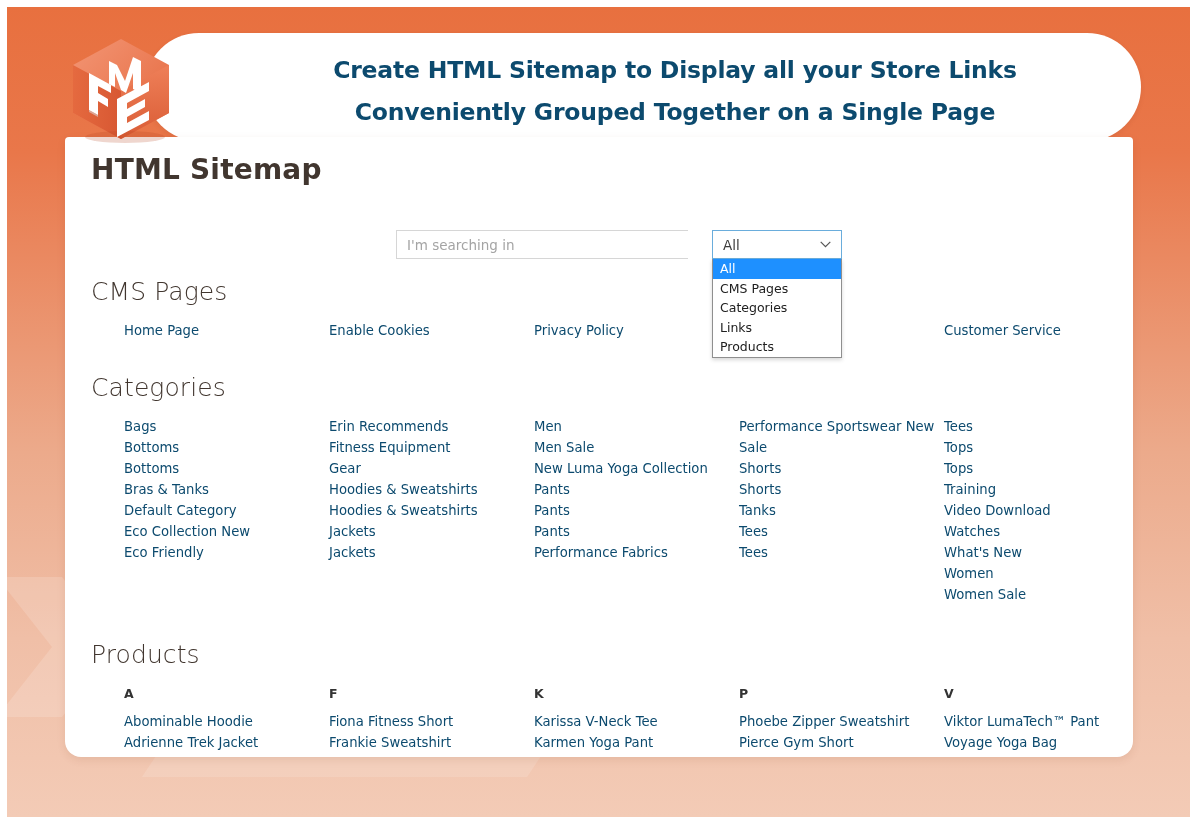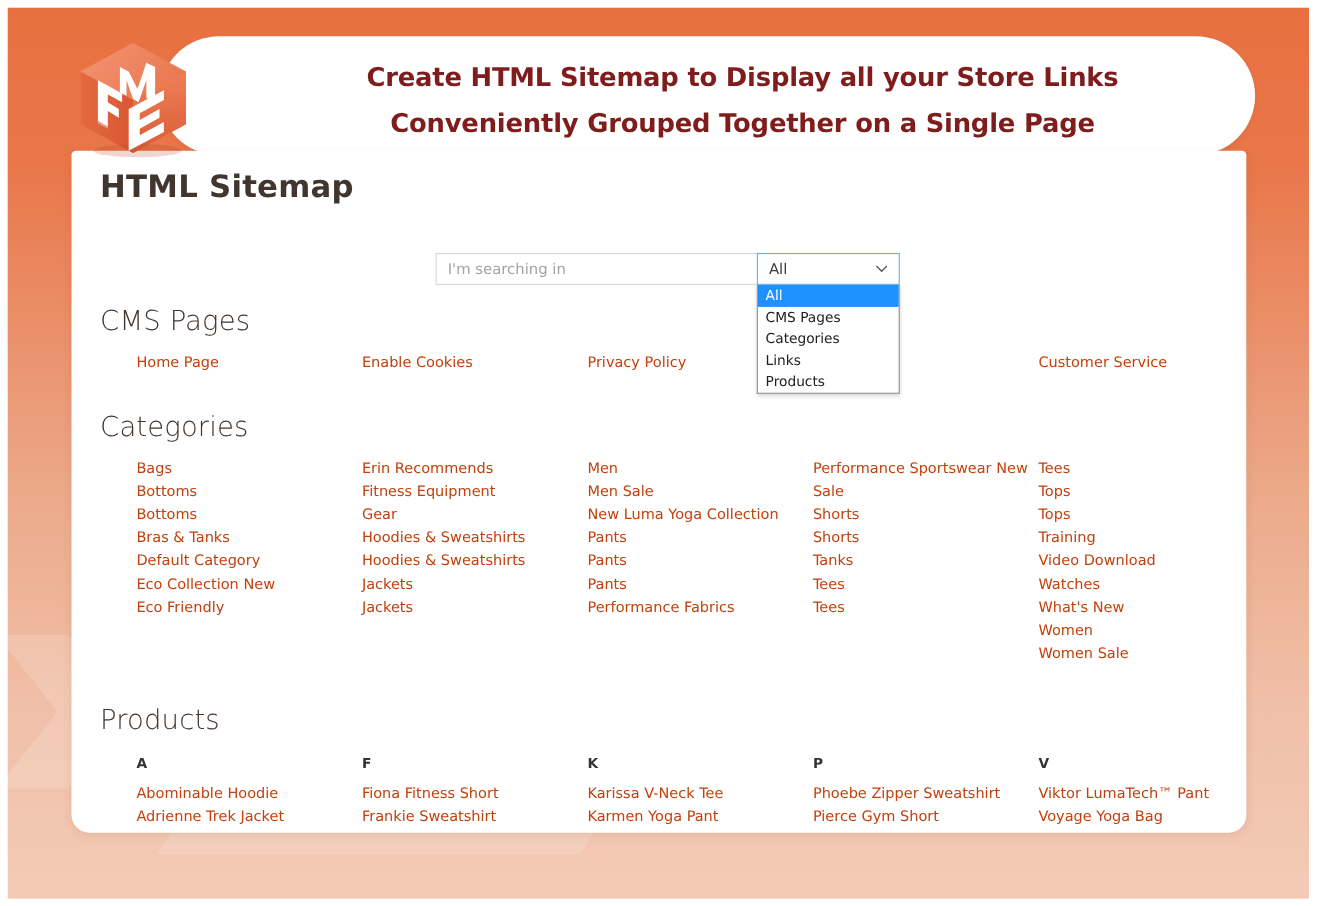--- a/index.html
+++ b/index.html
@@ -47,21 +47,21 @@
     background: #ffffff;
     border-radius: 54px;
     box-shadow: 0 2px 5px rgba(120,50,20,.10);
   }
   #banner-text {
     position: absolute;
     left: 120px;
     top: 22px;
     width: 820px;
     text-align: center;
-    color: #7f1d1d;
+    color: #0c4a6e;
     font-family: "DejaVu Sans", sans-serif;
     font-weight: bold;
     font-size: 23.5px;
     line-height: 30px;
     letter-spacing: -0.2px;
   }
   #banner-text .l2 { display: block; margin-top: 12px; }
 
   
   #logo {
@@ -97,20 +97,21 @@
     letter-spacing: .2px;
   }
 
   
   #search-row {
     position: absolute;
     left: 331px;
     top: 93px;
     display: flex;
     align-items: center;
+    gap: 24px;
   }
   #search-input {
     width: 292px;
     height: 29px;
     box-sizing: border-box;
     border: 1px solid #d6d6d6;
     border-right: none;
     border-radius: 0;
     padding: 0 10px;
     font-family: "DejaVu Sans", sans-serif;
@@ -184,21 +185,21 @@
     letter-spacing: .1px;
   }
   .cols {
     display: flex;
     padding-left: 33px;
     box-sizing: border-box;
   }
   .col { width: 205px; flex: 0 0 205px; }
   .col a {
     display: block;
-    color: #c2410c;
+    color: #0c4a6e;
     font-family: "DejaVu Sans", sans-serif;
     font-size: 13.2px;
     line-height: 21px;
     text-decoration: none;
     white-space: nowrap;
   }
   .col .letter {
     font-family: "DejaVu Sans", sans-serif;
     font-weight: bold;
     font-size: 12.5px;

